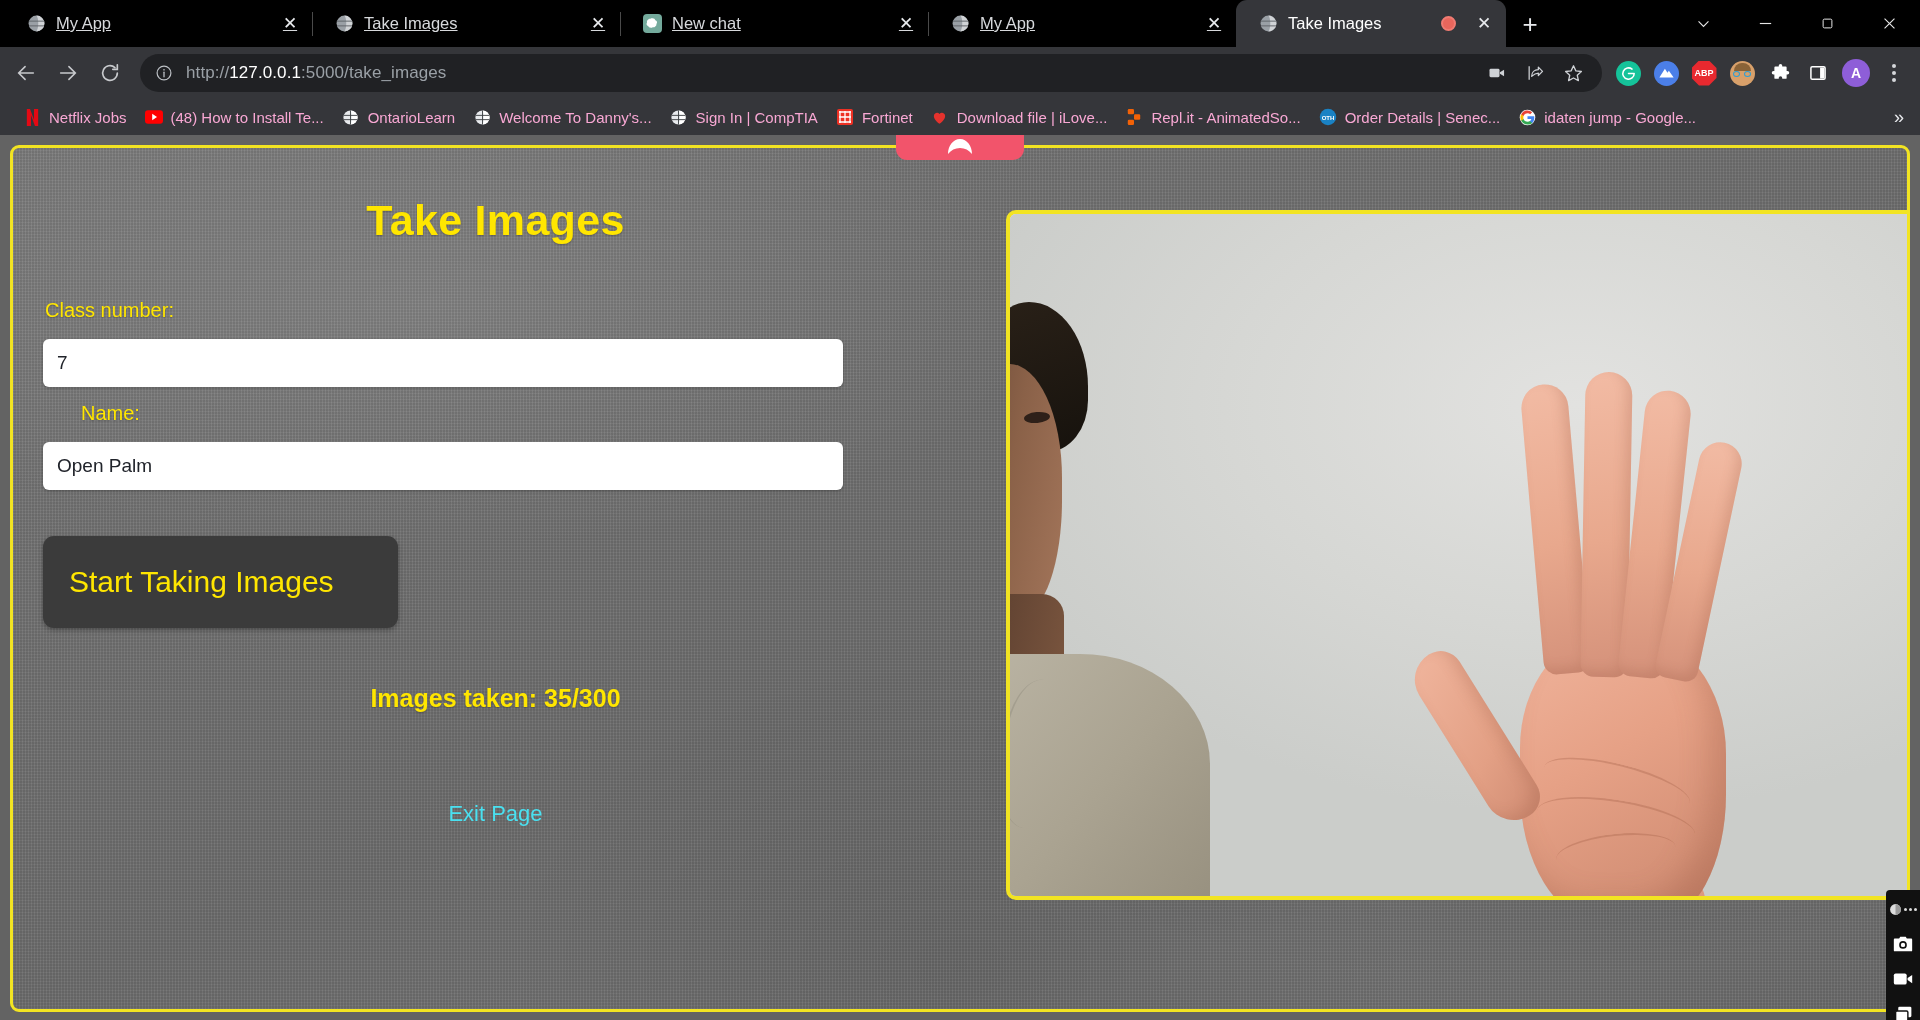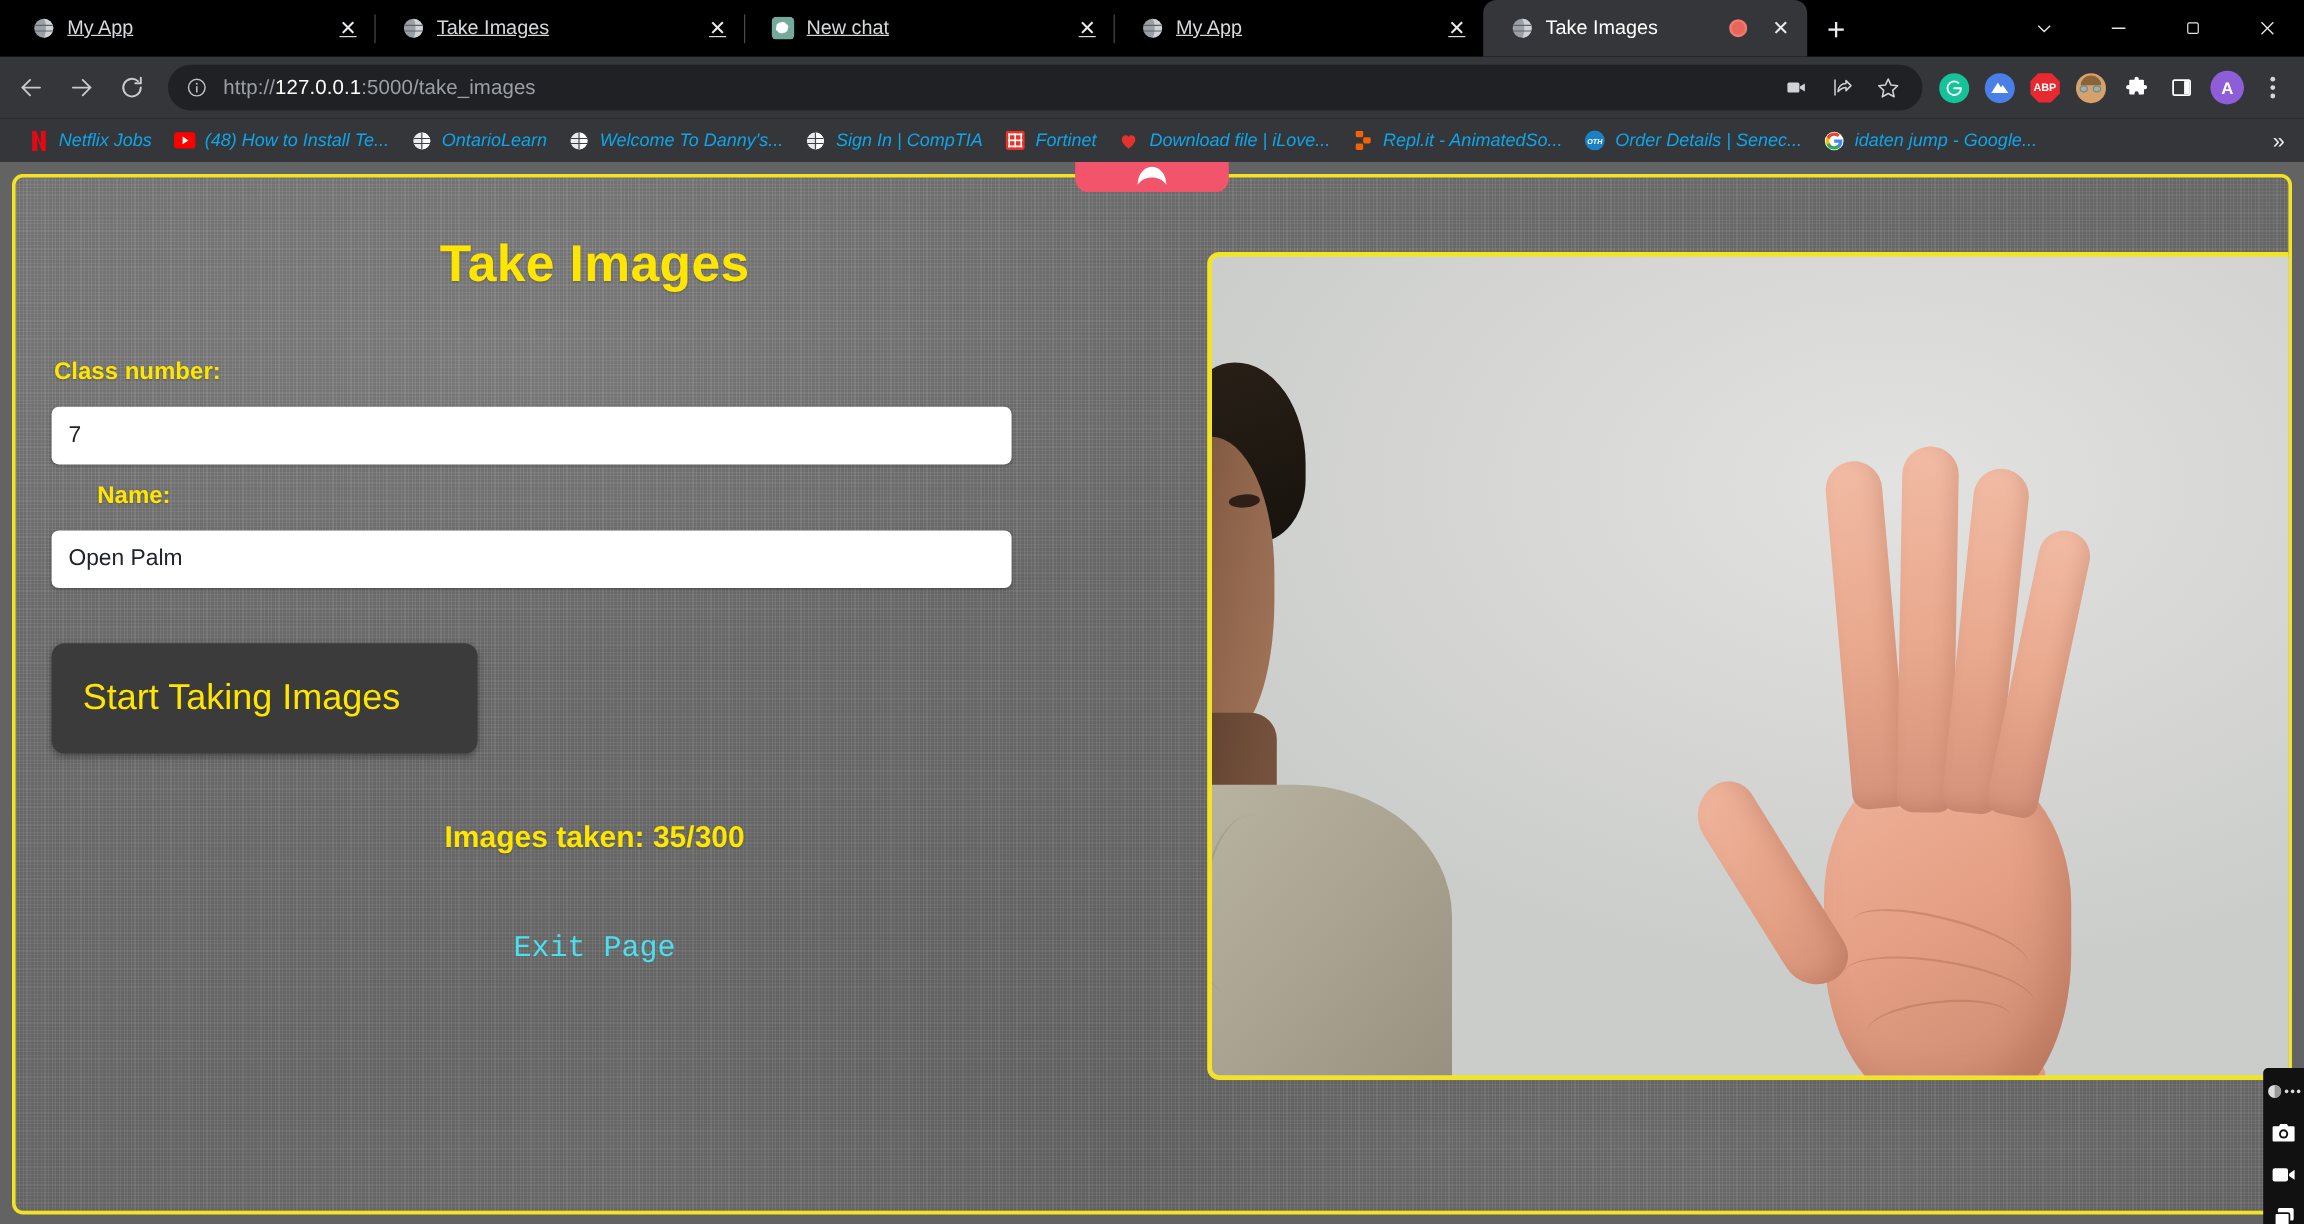--- a/index.html
+++ b/index.html
@@ -157,26 +157,25 @@
     display: flex;
     align-items: center;
     padding: 0 6px 0 14px;
     gap: 0;
     flex: 0 0 auto;
     overflow: hidden;
   }
   .bm {
     display: flex; align-items: center; gap: 8px;
     padding: 4px 9px;
-    color: #0ea5e9;
+    color: #f9a8d4;
     font-size: 15px;
     white-space: nowrap;
     border-radius: 4px;
     flex: 0 0 auto;
-    font-style: italic;
   }
   .bm-ico { width: 18px; height: 18px; flex:0 0 18px; display:flex;align-items:center;justify-content:center; }
   .bm-overflow { margin-left:auto; color:#e8eaed; font-size:18px; padding:0 10px; }
 
   
   .viewport {
     flex: 1 1 auto;
     position: relative;
     background: #636363;
     overflow: hidden;
@@ -227,21 +226,20 @@
     width: 905px;
     letter-spacing: .3px;
     text-shadow: 0 1px 2px rgba(0,0,0,.25);
   }
   .field-label {
     color: #ffe600;
     font-size: 20px;
     margin-top: 54px;
     margin-left: 2px;
     text-shadow: 0 1px 2px rgba(0,0,0,.25);
-    font-weight: bold;
   }
   .text-input {
     display: block;
     margin-top: 17px;
     width: 800px;
     height: 48px;
     background: #ffffff;
     border: none;
     border-radius: 6px;
     font-size: 19px;
@@ -268,28 +266,27 @@
   .counter {
     margin-top: 56px;
     width: 905px;
     text-align: center;
     color: #ffe600;
     font-size: 25px;
     font-weight: bold;
     text-shadow: 0 1px 2px rgba(0,0,0,.25);
   }
   .exit-link {
-    margin-top: 63px;
+    margin-top: 88px;
     width: 905px;
     text-align: center;
     display: block;
     color: #4ae0f0;
-    font-size: 25px;
+    font-size: 22px;
     text-decoration: none;
-    font-family: Liberation Mono, monospace;
   }
 
   
   .cam-wrap {
     position: absolute;
     left: 993px;
     top: 62px;
     width: 922px;
     height: 690px;
     border: 4px solid #f2e422;

